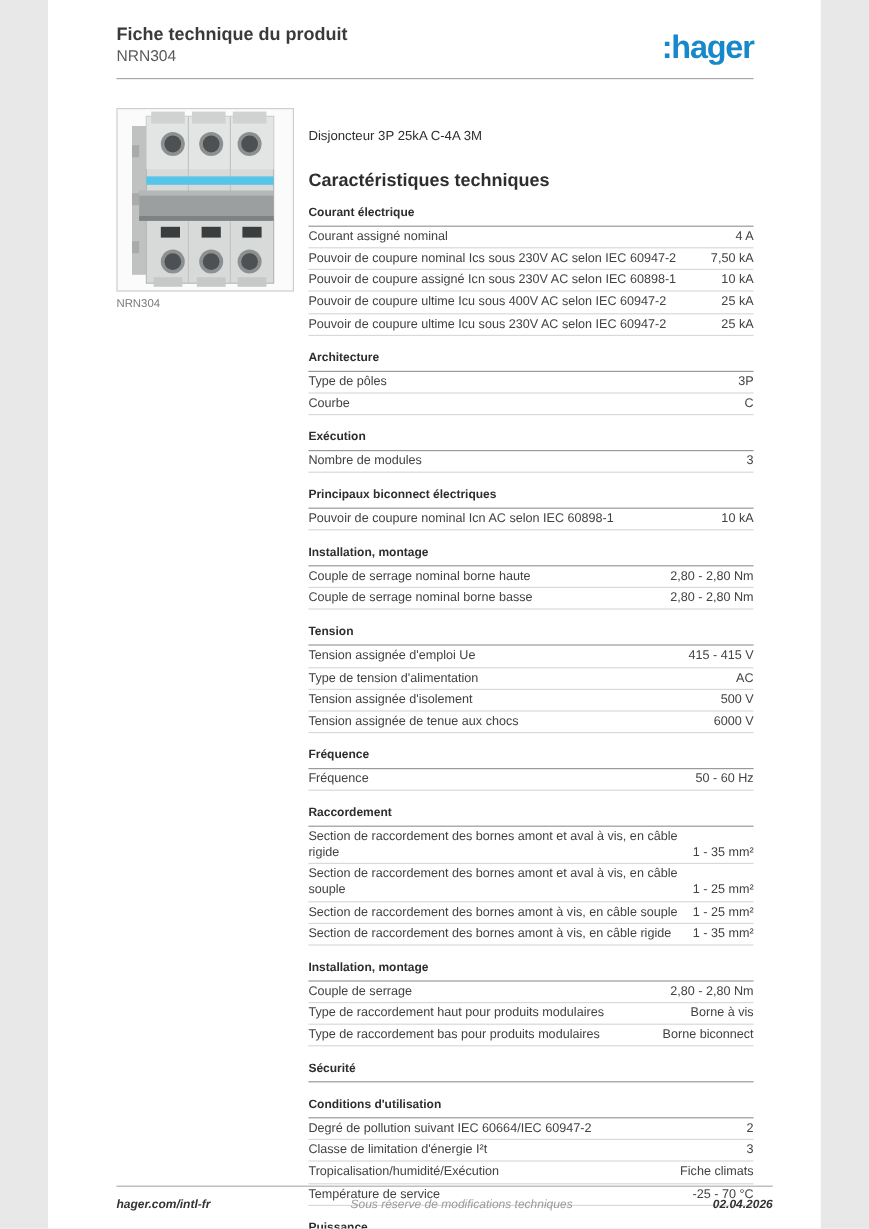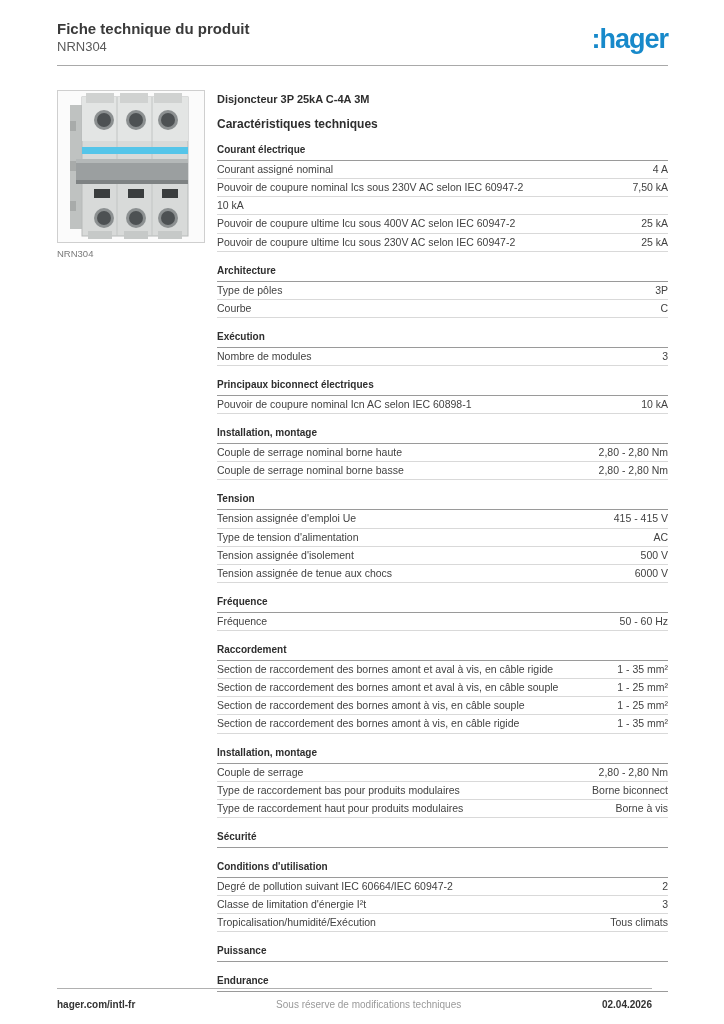--- a/index.html
+++ b/index.html
@@ -1,54 +1,54 @@
 <!DOCTYPE html>
 <html><head>
 <meta charset="utf-8">
 <style>
   * { margin:0; padding:0; box-sizing:border-box; }
   html,body { background:#e8e8e8; }
   body { font-family:"Liberation Sans","DejaVu Sans",sans-serif; }
   .page {
-    position:relative; width:724px; height:1024px; margin:0 auto;
+    position:relative; width:644px; height:1024px; margin:0 auto;
     background:#ffffff; overflow:hidden;
   }
   
   .hdr { position:absolute; top:20px; left:57px; right:56px; }
   .hdr-flex { display:flex; justify-content:space-between; align-items:flex-start; }
   .hdr-title { font-size:15px; font-weight:bold; color:#3a3a3a; line-height:1.25; }
   .hdr-sub { font-size:13px; color:#5a5a5a; line-height:1.3; }
   .logo { font-size:27px; font-weight:bold; letter-spacing:-1px; margin-top:4px; }
   .hdr-rule { margin-top:9px; border-top:1px solid #a9a9a9; }
   
   .main { position:absolute; top:90px; left:57px; right:56px; display:flex; gap:12px; }
   .left-col { width:148px; flex:0 0 148px; }
   .img-box {
     width:148px; height:153px; border:1px solid #cfcfcf; background:#fbfbfb;
     display:flex; align-items:center; justify-content:center;
   }
   .img-caption { margin-top:5px; font-size:9.5px; color:#7a7a7a; }
   .right-col { flex:1; min-width:0; }
-  .prod-title { font-size:11px; font-weight:bold; color:#2e2e2e; margin-top:3px; }
-  .char-title { font-size:12px; font-weight:bold; color:#2e2e2e; margin-top:12px; }
+  .prod-title { font-size:11px; font-weight:normal; color:#2e2e2e; margin-top:18px; }
+  .char-title { font-size:15px; font-weight:bold; color:#2e2e2e; margin-top:22px; }
   
   .spec-section { margin-top:13px; }
   .sec-title {
     font-size:10px; font-weight:bold; color:#2e2e2e;
     padding-bottom:5px; border-bottom:1px solid #9a9a9a;
   }
   .spec-row {
-    display:flex; justify-content:space-between; align-items:center;
+    display:flex; justify-content:space-between; align-items:flex-end;
     border-bottom:1px solid #d9d9d9; padding:2px 0 2px 0;
     font-size:10.5px; color:#424242; line-height:1.25;
   }
   .spec-row .lbl { padding-right:12px; }
   .spec-row .val { white-space:nowrap; text-align:right; }
   
-  .ftr { position:absolute; left:57px; right:72px; bottom:14px; }
+  .ftr { position:absolute; left:57px; right:40px; bottom:14px;font-style:italic; }
   .ftr-rule { border-top:1px solid #b0b0b0; margin-bottom:10px; }
   .ftr-flex { display:flex; justify-content:space-between; align-items:baseline; }
   .ftr-left { font-size:10px; font-weight:bold; color:#333; }
   .ftr-center { font-size:10px; color:#9a9a9a; }
   .ftr-right { font-size:10px; font-weight:bold; color:#333; }
 </style>
 </head>
 <body>
 
 <div class="page">
@@ -129,20 +129,21 @@
     <span class="lbl">Courant assigné nominal</span>
     <span class="val">4 A</span>
   </div>
 
   <div class="spec-row">
     <span class="lbl">Pouvoir de coupure nominal Ics sous 230V AC selon IEC 60947-2</span>
     <span class="val">7,50 kA</span>
   </div>
 
   <div class="spec-row">
+    <span class="lbl">Pouvoir de coupure assigné Icn sous 230V AC selon IEC 60898-1</span>
     <span class="val">10 kA</span>
   </div>
 
   <div class="spec-row">
     <span class="lbl">Pouvoir de coupure ultime Icu sous 400V AC selon IEC 60947-2</span>
     <span class="val">25 kA</span>
   </div>
 
   <div class="spec-row">
     <span class="lbl">Pouvoir de coupure ultime Icu sous 230V AC selon IEC 60947-2</span>
@@ -263,28 +264,28 @@
 
   <section class="spec-section">
     <h3 class="sec-title">Installation, montage</h3>
     <div class="rows">
   <div class="spec-row">
     <span class="lbl">Couple de serrage</span>
     <span class="val">2,80 - 2,80 Nm</span>
   </div>
 
   <div class="spec-row">
+    <span class="lbl">Type de raccordement haut pour produits modulaires</span>
+    <span class="val">Borne à vis</span>
+  </div>
+
+  <div class="spec-row">
     <span class="lbl">Type de raccordement bas pour produits modulaires</span>
     <span class="val">Borne biconnect</span>
   </div>
-
-  <div class="spec-row">
-    <span class="lbl">Type de raccordement haut pour produits modulaires</span>
-    <span class="val">Borne à vis</span>
-  </div>
 </div>
   </section>
 
   <section class="spec-section">
     <h3 class="sec-title">Sécurité</h3>
   </section>
 
   <section class="spec-section">
     <h3 class="sec-title">Conditions d'utilisation</h3>
     <div class="rows">
@@ -293,23 +294,27 @@
     <span class="val">2</span>
   </div>
 
   <div class="spec-row">
     <span class="lbl">Classe de limitation d'énergie I²t</span>
     <span class="val">3</span>
   </div>
 
   <div class="spec-row">
     <span class="lbl">Tropicalisation/humidité/Exécution</span>
-    <span class="val">Tous climats</span>
-  </div>
-
+    <span class="val">Fiche climats</span>
+  </div>
+
+  <div class="spec-row">
+    <span class="lbl">Température de service</span>
+    <span class="val">-25 - 70 °C</span>
+  </div>
 </div>
   </section>
 
   <section class="spec-section">
     <h3 class="sec-title">Puissance</h3>
   </section>
 
   <section class="spec-section">
     <h3 class="sec-title">Endurance</h3>
 

